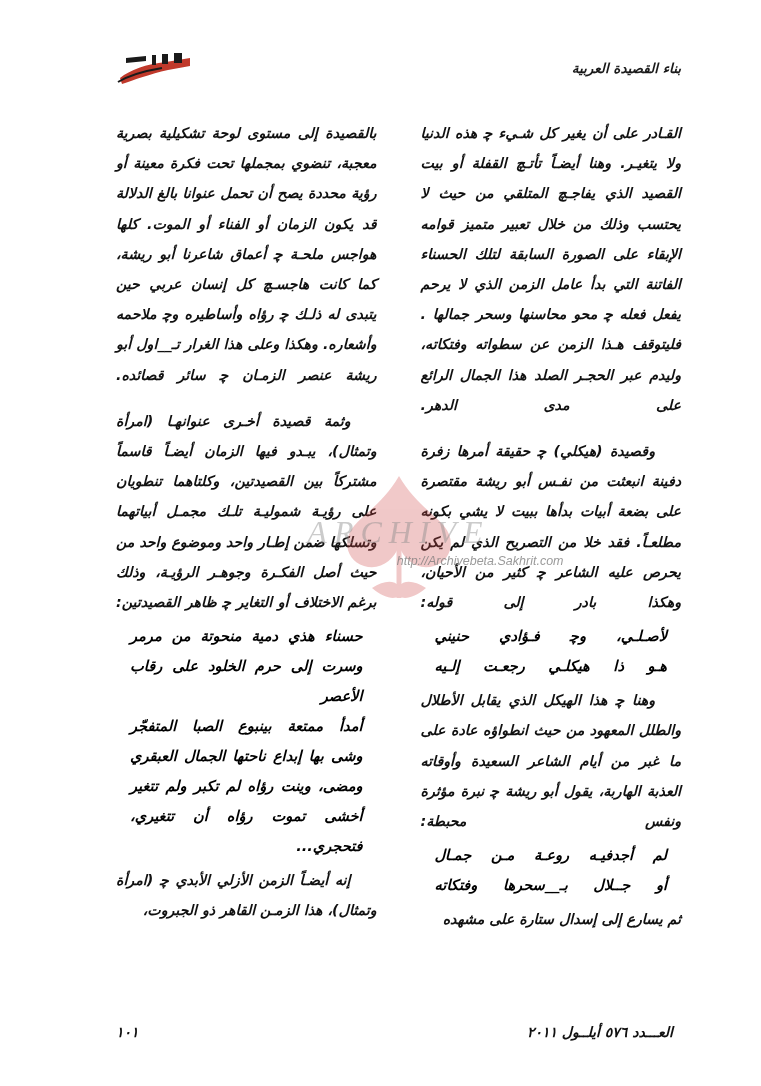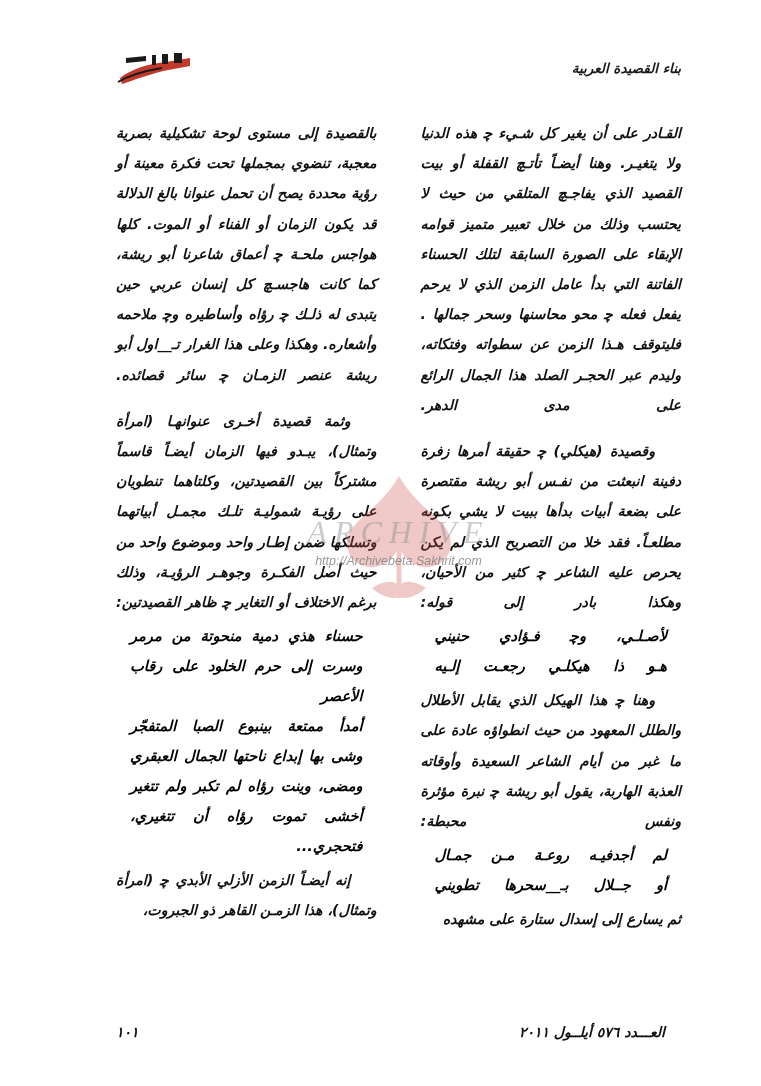--- a/index.html
+++ b/index.html
@@ -105,21 +105,21 @@
   .folio {
     position: absolute;
     left: 0;
     top: 0;
     font-size: 14px;
     font-weight: 700;
     color: #111;
   }
   .issue {
     position: absolute;
-    right: 16px;
+    right: 8px;
     top: 0;
     font-size: 14px;
     font-weight: 700;
     color: #111;
     letter-spacing: 1px;
   }
 
   
   .watermark {
     position: absolute;
@@ -148,20 +148,21 @@
   }
   .wm-url {
     position: absolute;
     top: 86px;
     left: 0;
     right: 0;
     font-size: 12.5px;
     color: rgba(120,120,120,0.75);
     font-family: "Liberation Sans", sans-serif;
     direction: ltr;
+    text-align: right;
   }
 </style>
 </head>
 <body>
 
 <div class="page">
 
   <div class="header">
     <div class="header-title">بناء القصيدة العربية</div>
     <div class="masthead">
@@ -214,21 +215,21 @@
 
       <div class="verse">
         <div class="verse-line">لأصـلـي، وﭼ فـؤادي حنيني</div>
         <div class="verse-line">هـو ذا هيكلـي رجعـت إلـيه</div>
       </div>
 
       <p class="body indent">وهنا ﭼ هذا الهيكل الذي يقابل الأطلال والطلل المعهود من حيث انطواؤه عادة على ما غبر من أيام الشاعر السعيدة وأوقاته العذبة الهاربة، يقول أبو ريشة ﭼ نبرة مؤثرة ونفس محبطة:</p>
 
       <div class="verse">
         <div class="verse-line">لم أجدفيـه روعـة مـن جمـال</div>
-        <div class="verse-line">أو جــلال بـ__سحرها تطويني</div>
+        <div class="verse-line">أو جــلال بـ__سحرها وفتكاته</div>
       </div>
 
       <p class="body last">ثم يسارع إلى إسدال ستارة على مشهده</p>
     </div>
 
   </div>
 
   <div class="footer">
     <div class="folio">١٠١</div>
     <div class="issue">العـــدد ٥٧٦ أيلــول ٢٠١١</div>

